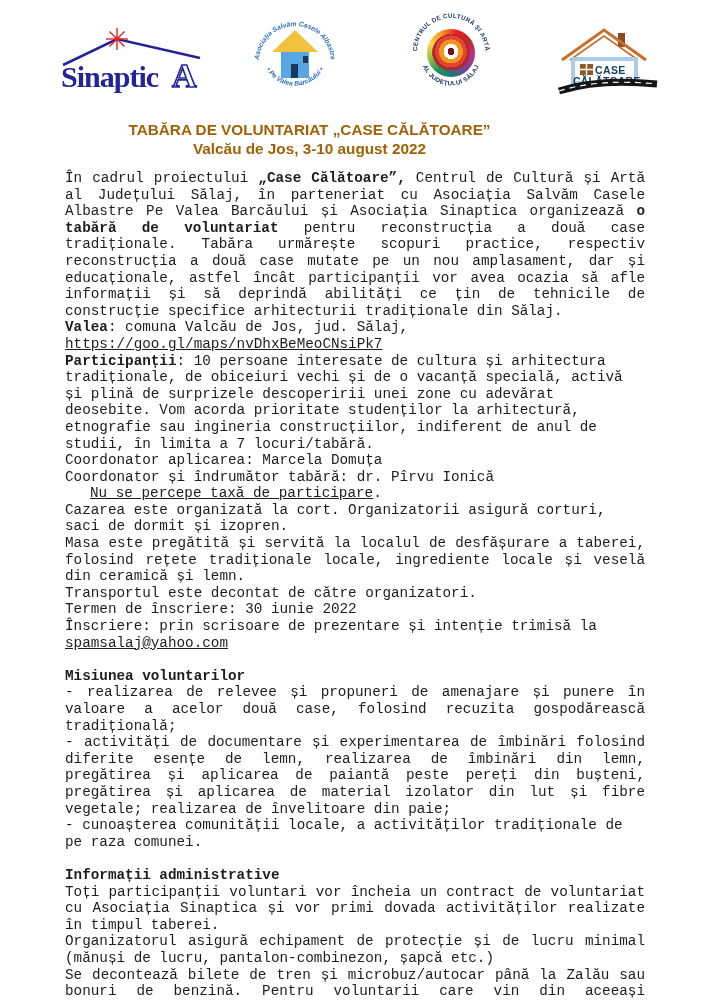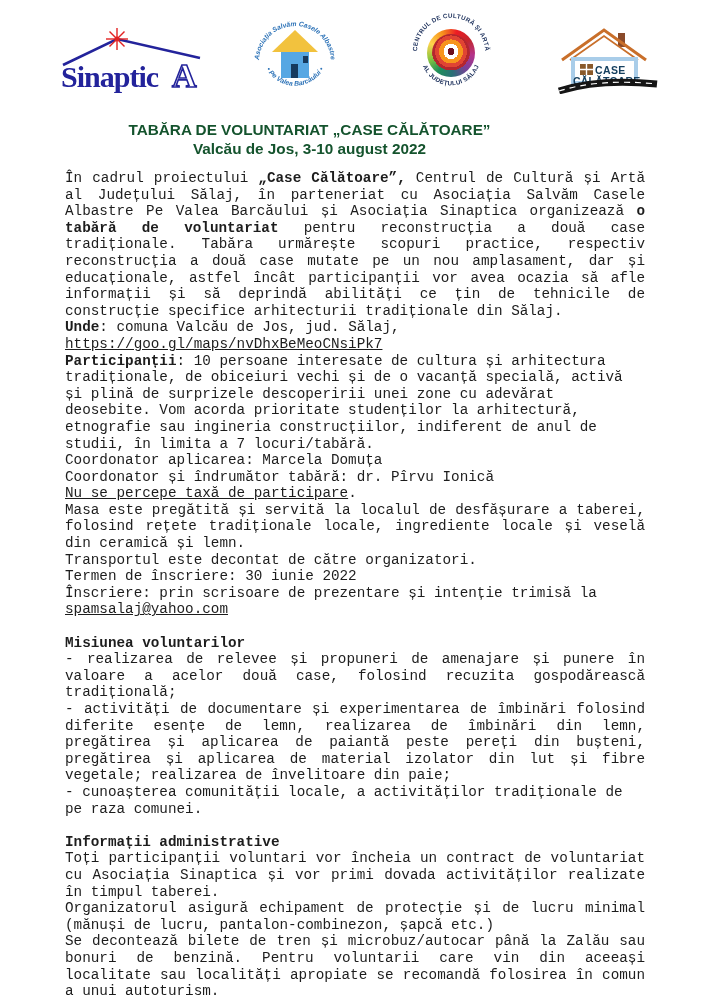--- a/index.html
+++ b/index.html
@@ -21,31 +21,31 @@
   }
   .disc-core {
     position:absolute; left:5px; top:5px; width:38px; height:38px; border-radius:50%;
     background:radial-gradient(circle at 50% 46%, #6d0f1e 0 3.5px, #ffffff 3.5px 7.5px,
                #f7941d 7.5px 12px, #e04433 12px 16px, #b3262e 16px 19px, rgba(0,0,0,0) 19px);
   }
   .arc-overlay { position:absolute; left:0; top:0; }
   
   .title-block {
     position:absolute; top:120px; left:0; width:619px; text-align:center;
-    font-weight:bold; font-size:15.3px; line-height:19px; color:#14532d;
+    font-weight:bold; font-size:15.3px; line-height:19px; color:#a16207;
   }
   
   .doc { position:absolute; left:65px; top:170px; width:580px; font-size:14.3px; line-height:16.6px; }
   .para { margin:0;font-family:Liberation Mono, monospace; }
   .justify { text-align:justify; }
   .left { text-align:left; }
   .gap-line { margin-top:16.6px; }
   .gap-small { margin-top:13px; }
   .b { font-weight:bold; }
-  .u { text-decoration:underline; }
+  .u { text-decoration:underline;margin-left:25px; }
   .it { font-style:italic; }
   a { color:inherit; text-decoration:underline; cursor:pointer; }
 </style>
 </head>
 <body>
 
 <div class="page">
 
   <div class="header">
 
@@ -115,25 +115,26 @@
     </svg>
   </div>
 
   <div class="title-block">
     <div>TABĂRA DE VOLUNTARIAT „CASE CĂLĂTOARE”</div>
     <div>Valcău de Jos, 3-10 august 2022</div>
   </div>
 
   <div class="doc">
       <p class="para justify"><span>În cadrul proiectului </span><span class="b">„Case Călătoare”,</span><span> Centrul de Cultură și Artă al Județului Sălaj, în parteneriat cu Asociația Salvăm Casele Albastre Pe Valea Barcăului și Asociația Sinaptica organizează </span><span class="b">o tabără de voluntariat</span><span> pentru reconstrucția a două case tradiționale. Tabăra urmărește scopuri practice, respectiv reconstrucția a două case mutate pe un nou amplasament, dar și educaționale, astfel încât participanții vor avea ocazia să afle informații și să deprindă abilități ce țin de tehnicile de construcție specifice arhitecturii tradiționale din Sălaj.</span></p>
-      <p class="para left"><span class="b">Unde</span><span>: comuna Valcău de Jos, jud. Sălaj, </span><a href="#">https://goo.gl/maps/nvDhxBeMeoCNsiPk7</a></p>
+      <p class="para left"><span class="b">Valea</span><span>: comuna Valcău de Jos, jud. Sălaj, </span><a href="#">https://goo.gl/maps/nvDhxBeMeoCNsiPk7</a></p>
       <p class="para left"><span class="b">Participanții</span><span>: 10 persoane interesate de cultura și arhitectura tradiționale, de obiceiuri vechi și de o vacanță specială, activă și plină de surprizele descoperirii unei zone cu adevărat deosebite. Vom acorda prioritate studenților la arhitectură, etnografie sau ingineria construcțiilor, indiferent de anul de studii, în limita a 7 locuri/tabără.</span></p>
       <p class="para left"><span>Coordonator aplicarea: Marcela Domuța</span></p>
       <p class="para left"><span>Coordonator și îndrumător tabără: dr. Pîrvu Ionică</span></p>
       <p class="para left"><span class="u">Nu se percepe taxă de participare</span><span>.</span></p>
+      <p class="para left"><span>Cazarea este organizată la cort. Organizatorii asigură corturi, saci de dormit și izopren.</span></p>
       <p class="para justify"><span>Masa este pregătită și servită la localul de desfășurare a taberei, folosind rețete tradiționale locale, ingrediente locale și veselă din ceramică și lemn.</span></p>
       <p class="para left"><span>Transportul este decontat de către organizatori.</span></p>
       <p class="para left"><span>Termen de înscriere: 30 iunie 2022</span></p>
       <p class="para left"><span>Înscriere: prin scrisoare de prezentare și intenție trimisă la </span><a href="#">spamsalaj@yahoo.com</a></p>
       <p class="para left gap-line"><span class="b">Misiunea voluntarilor</span></p>
       <p class="para justify"><span>- realizarea de relevee și propuneri de amenajare și punere în valoare a acelor două case, folosind recuzita gospodărească tradițională;</span></p>
       <p class="para justify"><span>- activități de documentare și experimentarea de îmbinări folosind diferite esențe de lemn, realizarea de îmbinări din lemn, pregătirea și aplicarea de paiantă peste pereți din bușteni, pregătirea și aplicarea de material izolator din lut și fibre vegetale; realizarea de învelitoare din paie;</span></p>
       <p class="para left"><span>- cunoașterea comunității locale, a activităților tradiționale de pe raza comunei.</span></p>
       <p class="para left gap-line"><span class="b">Informații administrative</span></p>
       <p class="para justify"><span>Toți participanții voluntari vor încheia un contract de voluntariat cu Asociația Sinaptica și vor primi dovada activităților realizate în timpul taberei.</span></p>

